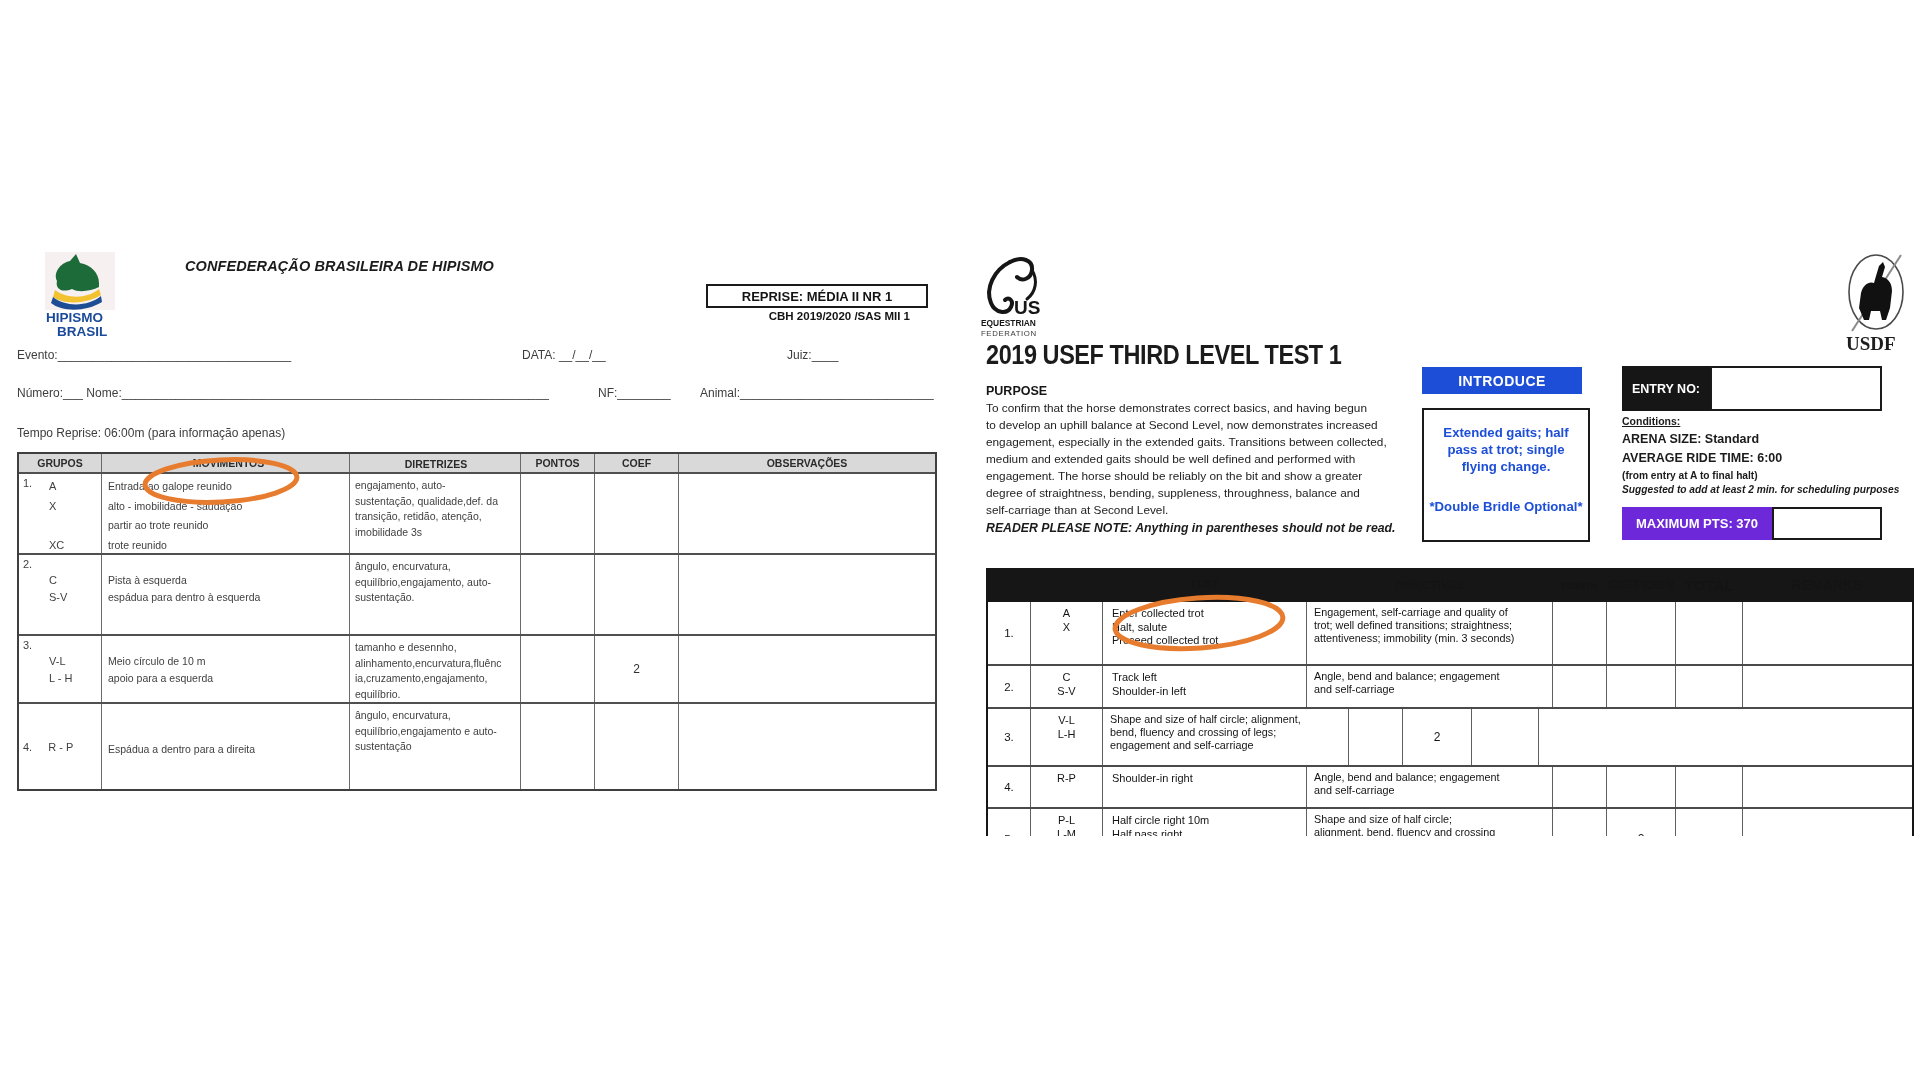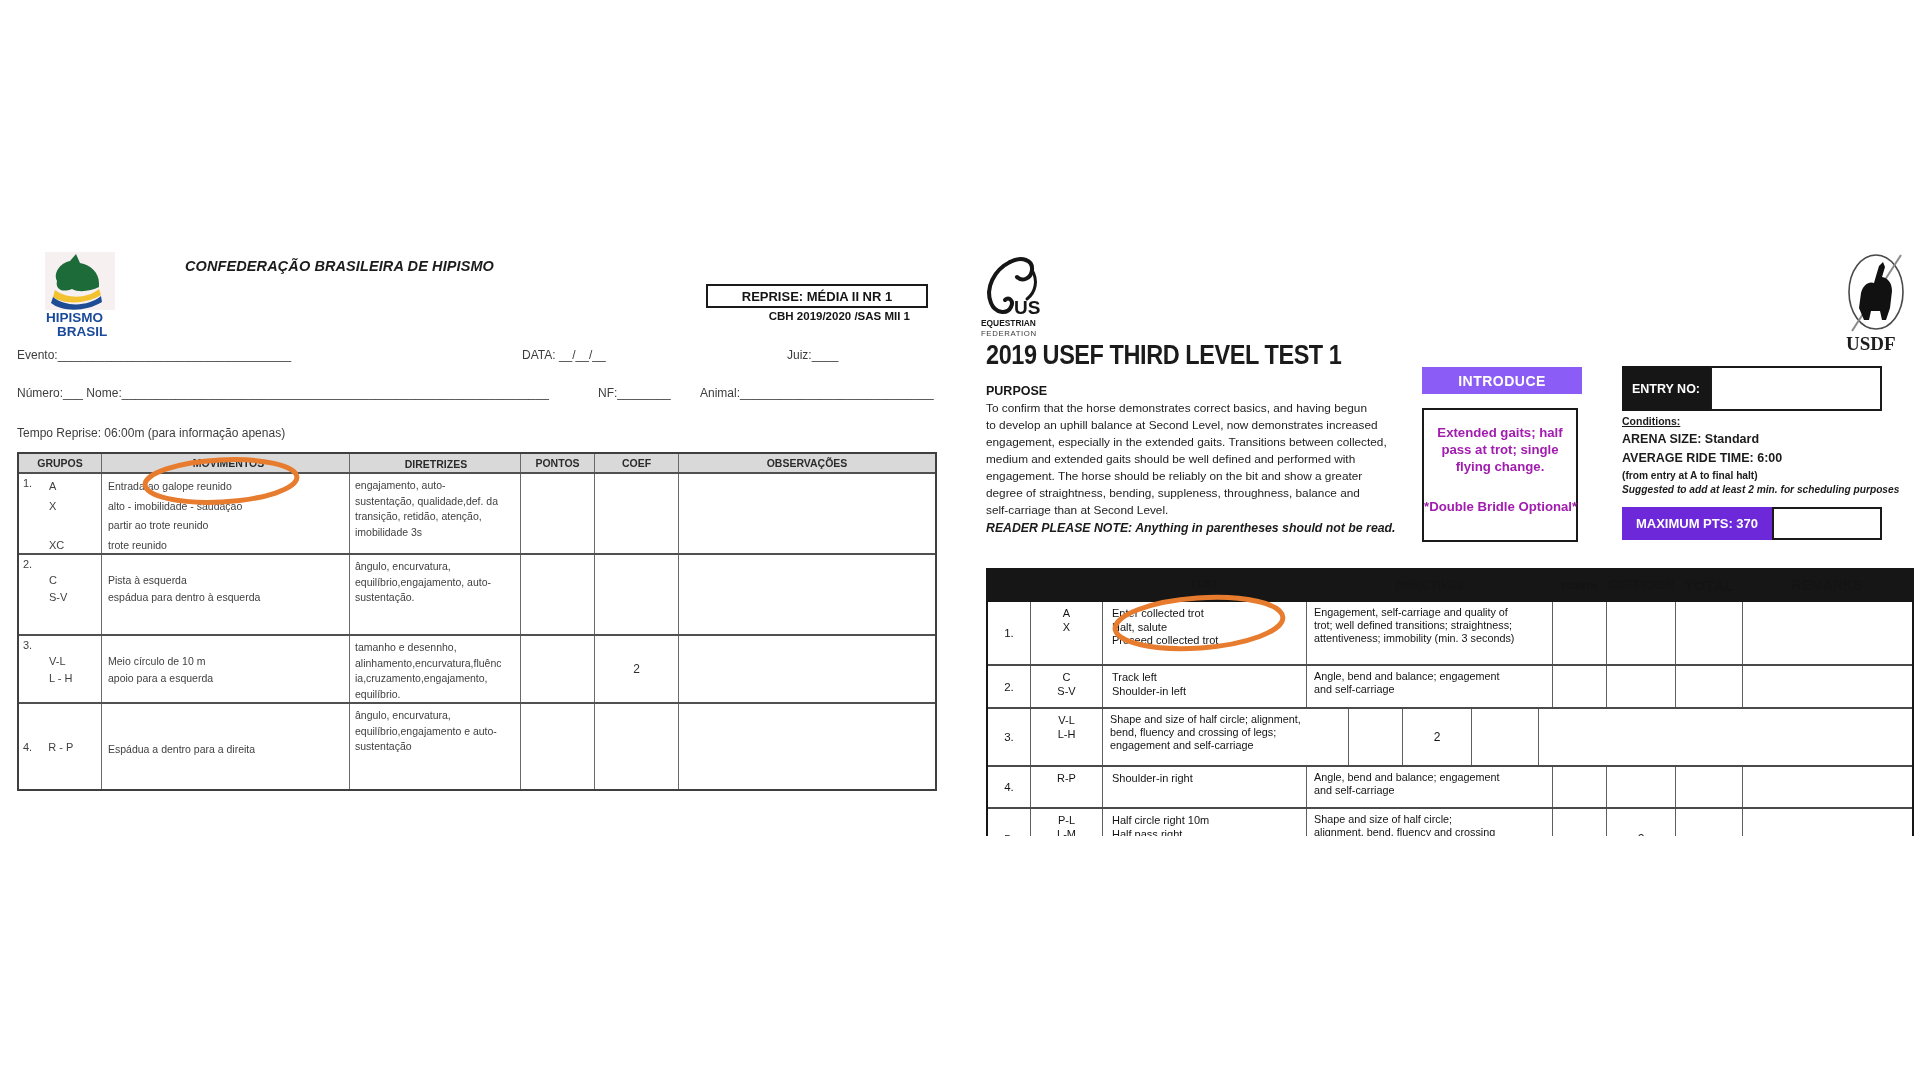--- a/index.html
+++ b/index.html
@@ -46,24 +46,24 @@
   
   .right-doc{position:absolute;left:980px;top:250px;width:935px;height:586px;overflow:hidden;color:#161616;}
   .usef-logo{position:absolute;left:0;top:6px;width:78px;height:88px;}
   .usdf-logo{position:absolute;left:858px;top:2px;width:78px;height:102px;}
   .r-title{position:absolute;left:6px;top:90px;font-size:27px;font-weight:bold;color:#1b1b1b;
            letter-spacing:-0.5px;transform:scaleX(0.87);transform-origin:left top;white-space:nowrap;}
   .r-purpose-h{position:absolute;left:6px;top:134px;font-size:12.5px;font-weight:bold;}
   .r-purpose{position:absolute;left:6px;top:150px;width:426px;font-size:11.8px;line-height:17px;
              white-space:pre-line;color:#222;}
   .r-note{position:absolute;left:6px;top:271px;font-weight:bold;font-style:italic;font-size:12.3px;color:#1b1b1b;white-space:nowrap;}
-  .intro-h{position:absolute;left:442px;top:117px;width:160px;height:27px;background:#8b5cf6;color:#fff;
+  .intro-h{position:absolute;left:442px;top:117px;width:160px;height:27px;background:#1d4ed8;color:#fff;
            display:flex;align-items:center;justify-content:center;font-weight:bold;font-size:14px;letter-spacing:0.5px;}
-  .intro-body{position:absolute;left:442px;top:158px;width:156px;height:134px;border:2px solid #1a1a1a;
-              box-sizing:border-box;text-align:center;font-size:13.2px;font-weight:bold;color:#a21caf;}
+  .intro-body{position:absolute;left:442px;top:158px;width:168px;height:134px;border:2px solid #1a1a1a;
+              box-sizing:border-box;text-align:center;font-size:13.2px;font-weight:bold;color:#1d4ed8;}
   .intro-text{margin-top:14px;line-height:17px;white-space:pre-line;}
   .intro-note{margin-top:24px;white-space:nowrap;}
   .entry-label{position:absolute;left:642px;top:116px;width:88px;height:45px;background:#161616;color:#fff;
                display:flex;align-items:center;justify-content:center;font-weight:bold;font-size:12.5px;}
   .entry-box{position:absolute;left:730px;top:116px;width:172px;height:45px;border:2px solid #1a1a1a;box-sizing:border-box;background:#fff;}
   .conditions{position:absolute;left:642px;top:165px;width:280px;color:#1b1b1b;}
   .cond-h{font-size:10.5px;font-weight:bold;text-decoration:underline;height:17px;}
   .cond-arena,.cond-ride{font-size:12.5px;font-weight:bold;height:19px;}
   .cond-note{font-size:10.2px;font-weight:bold;height:14px;}
   .cond-sched{font-size:10.2px;font-style:italic;font-weight:bold;height:14px;white-space:nowrap;}

